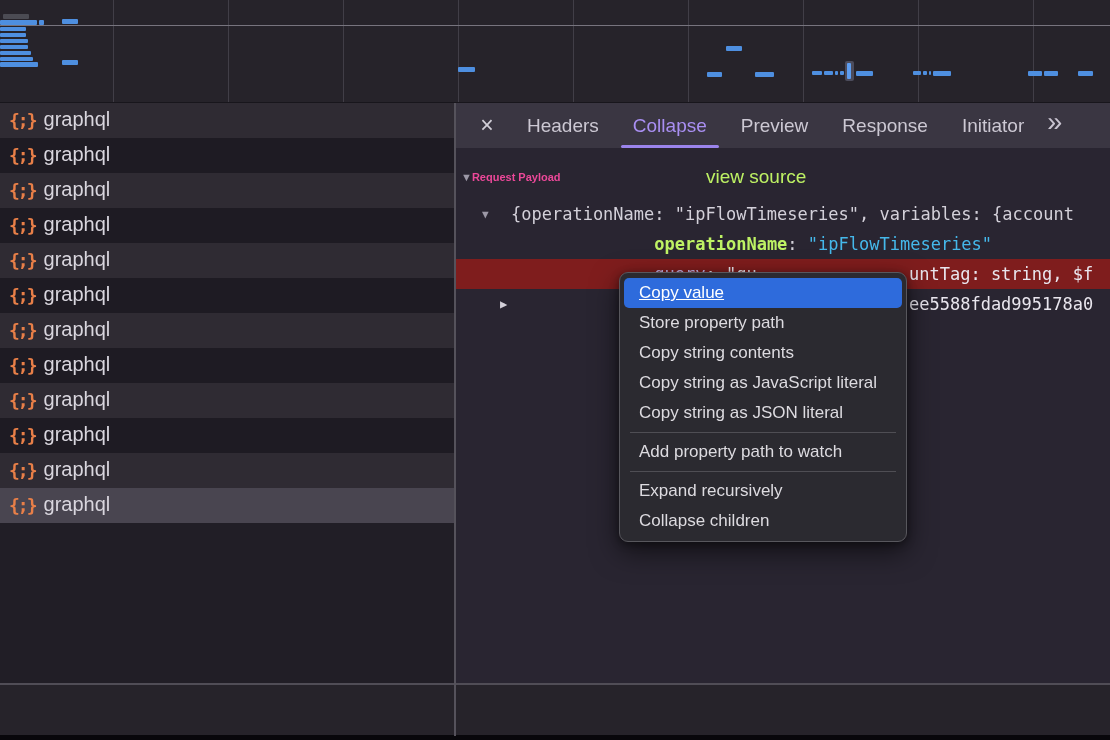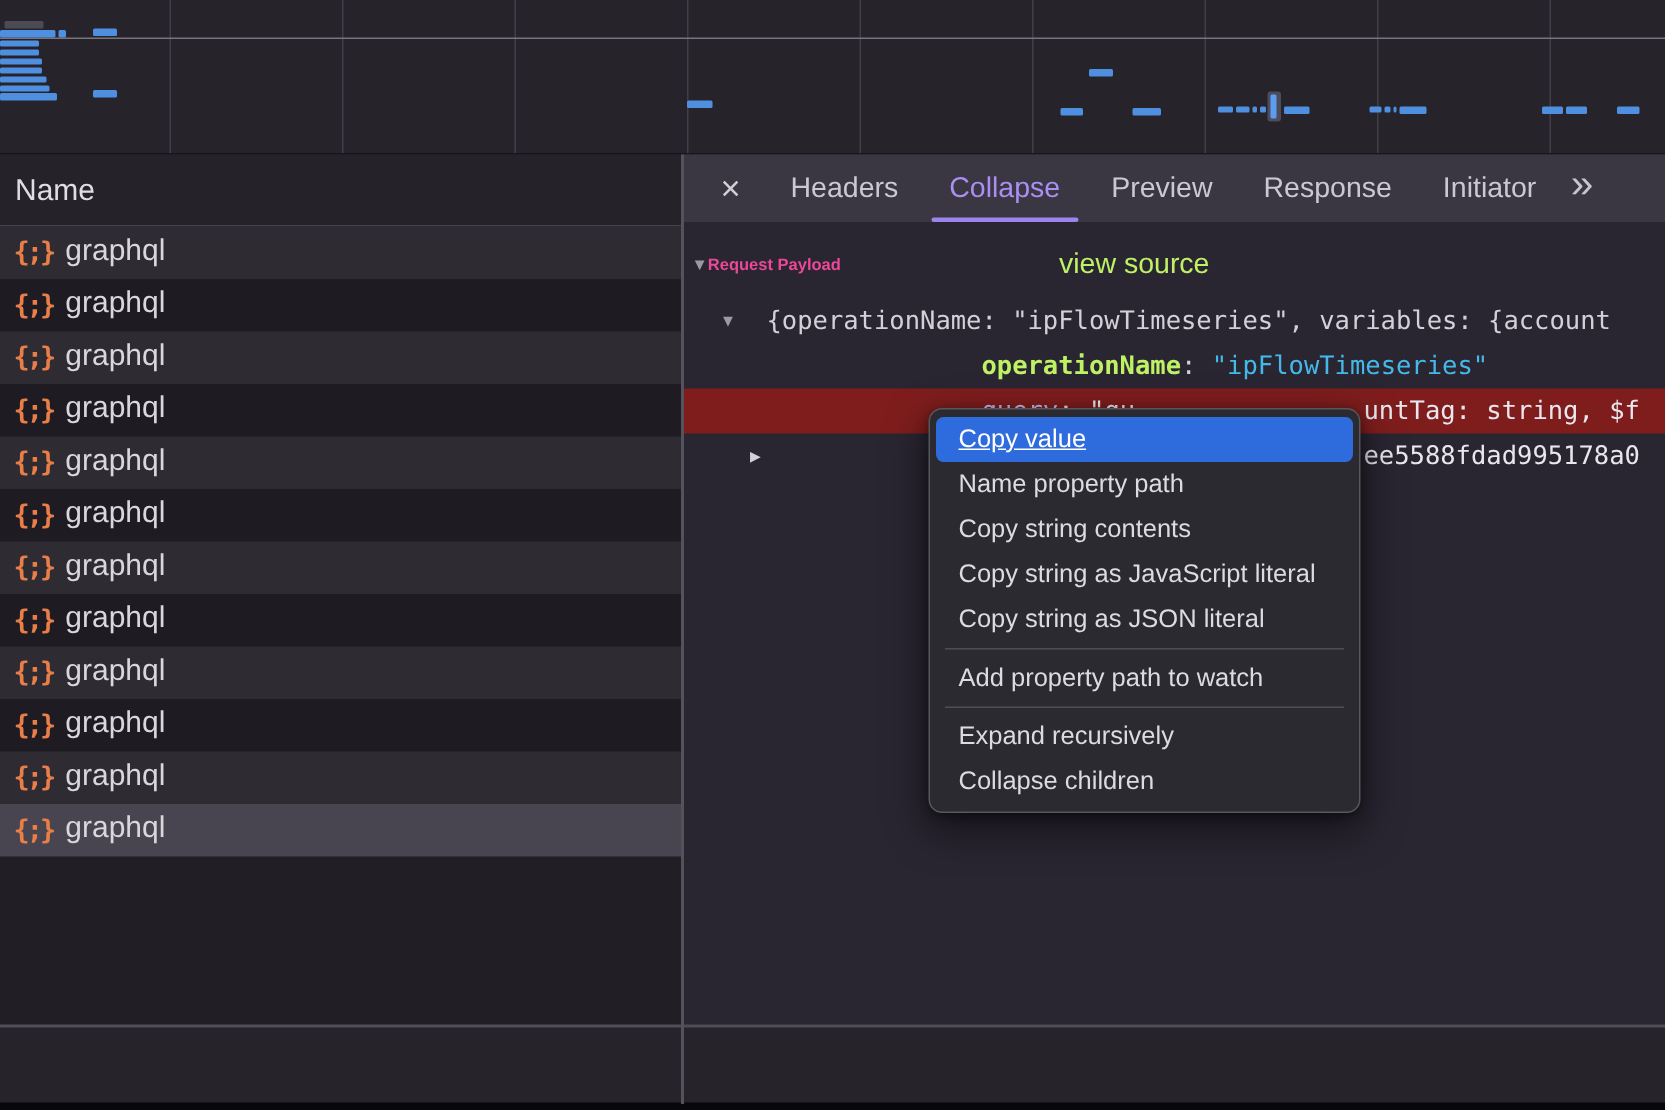--- a/index.html
+++ b/index.html
@@ -142,21 +142,20 @@
         <div class="ov-bar" style="left: 1078px; top: 71px; width: 15px; height: 5px;"></div>
       </div>
     <div class="ov-marker" id="ov-marker" style="left: 845px; top: 61px; width: 9px; height: 20px;">
       <div class="inner"></div>
     </div>
   </div>
 
   <div class="main">
 
     <div class="left-pane">
-      <div class="name-header">Name</div>
       <div id="req-rows">
           <div class="req-row odd">
             <span class="req-icon">{;}</span>
             <span class="req-label">graphql</span>
           </div>
           <div class="req-row even">
             <span class="req-icon">{;}</span>
             <span class="req-label">graphql</span>
           </div>
           <div class="req-row odd">
@@ -252,21 +251,21 @@
       </div>
     </div>
   </div>
 
   <div class="vdivider"></div>
   <div class="footer"></div>
   <div class="bottom-strip"></div>
 
   <div class="context-menu" id="ctx-menu">
       <div class="menu-item highlighted">Copy value</div>
-      <div class="menu-item">Name property path</div>
+      <div class="menu-item">Store property path</div>
       <div class="menu-item">Copy string contents</div>
       <div class="menu-item">Copy string as JavaScript literal</div>
       <div class="menu-item">Copy string as JSON literal</div>
       <div class="menu-sep"></div>
       <div class="menu-item">Add property path to watch</div>
       <div class="menu-sep"></div>
       <div class="menu-item">Expand recursively</div>
       <div class="menu-item">Collapse children</div>
     </div>
 

